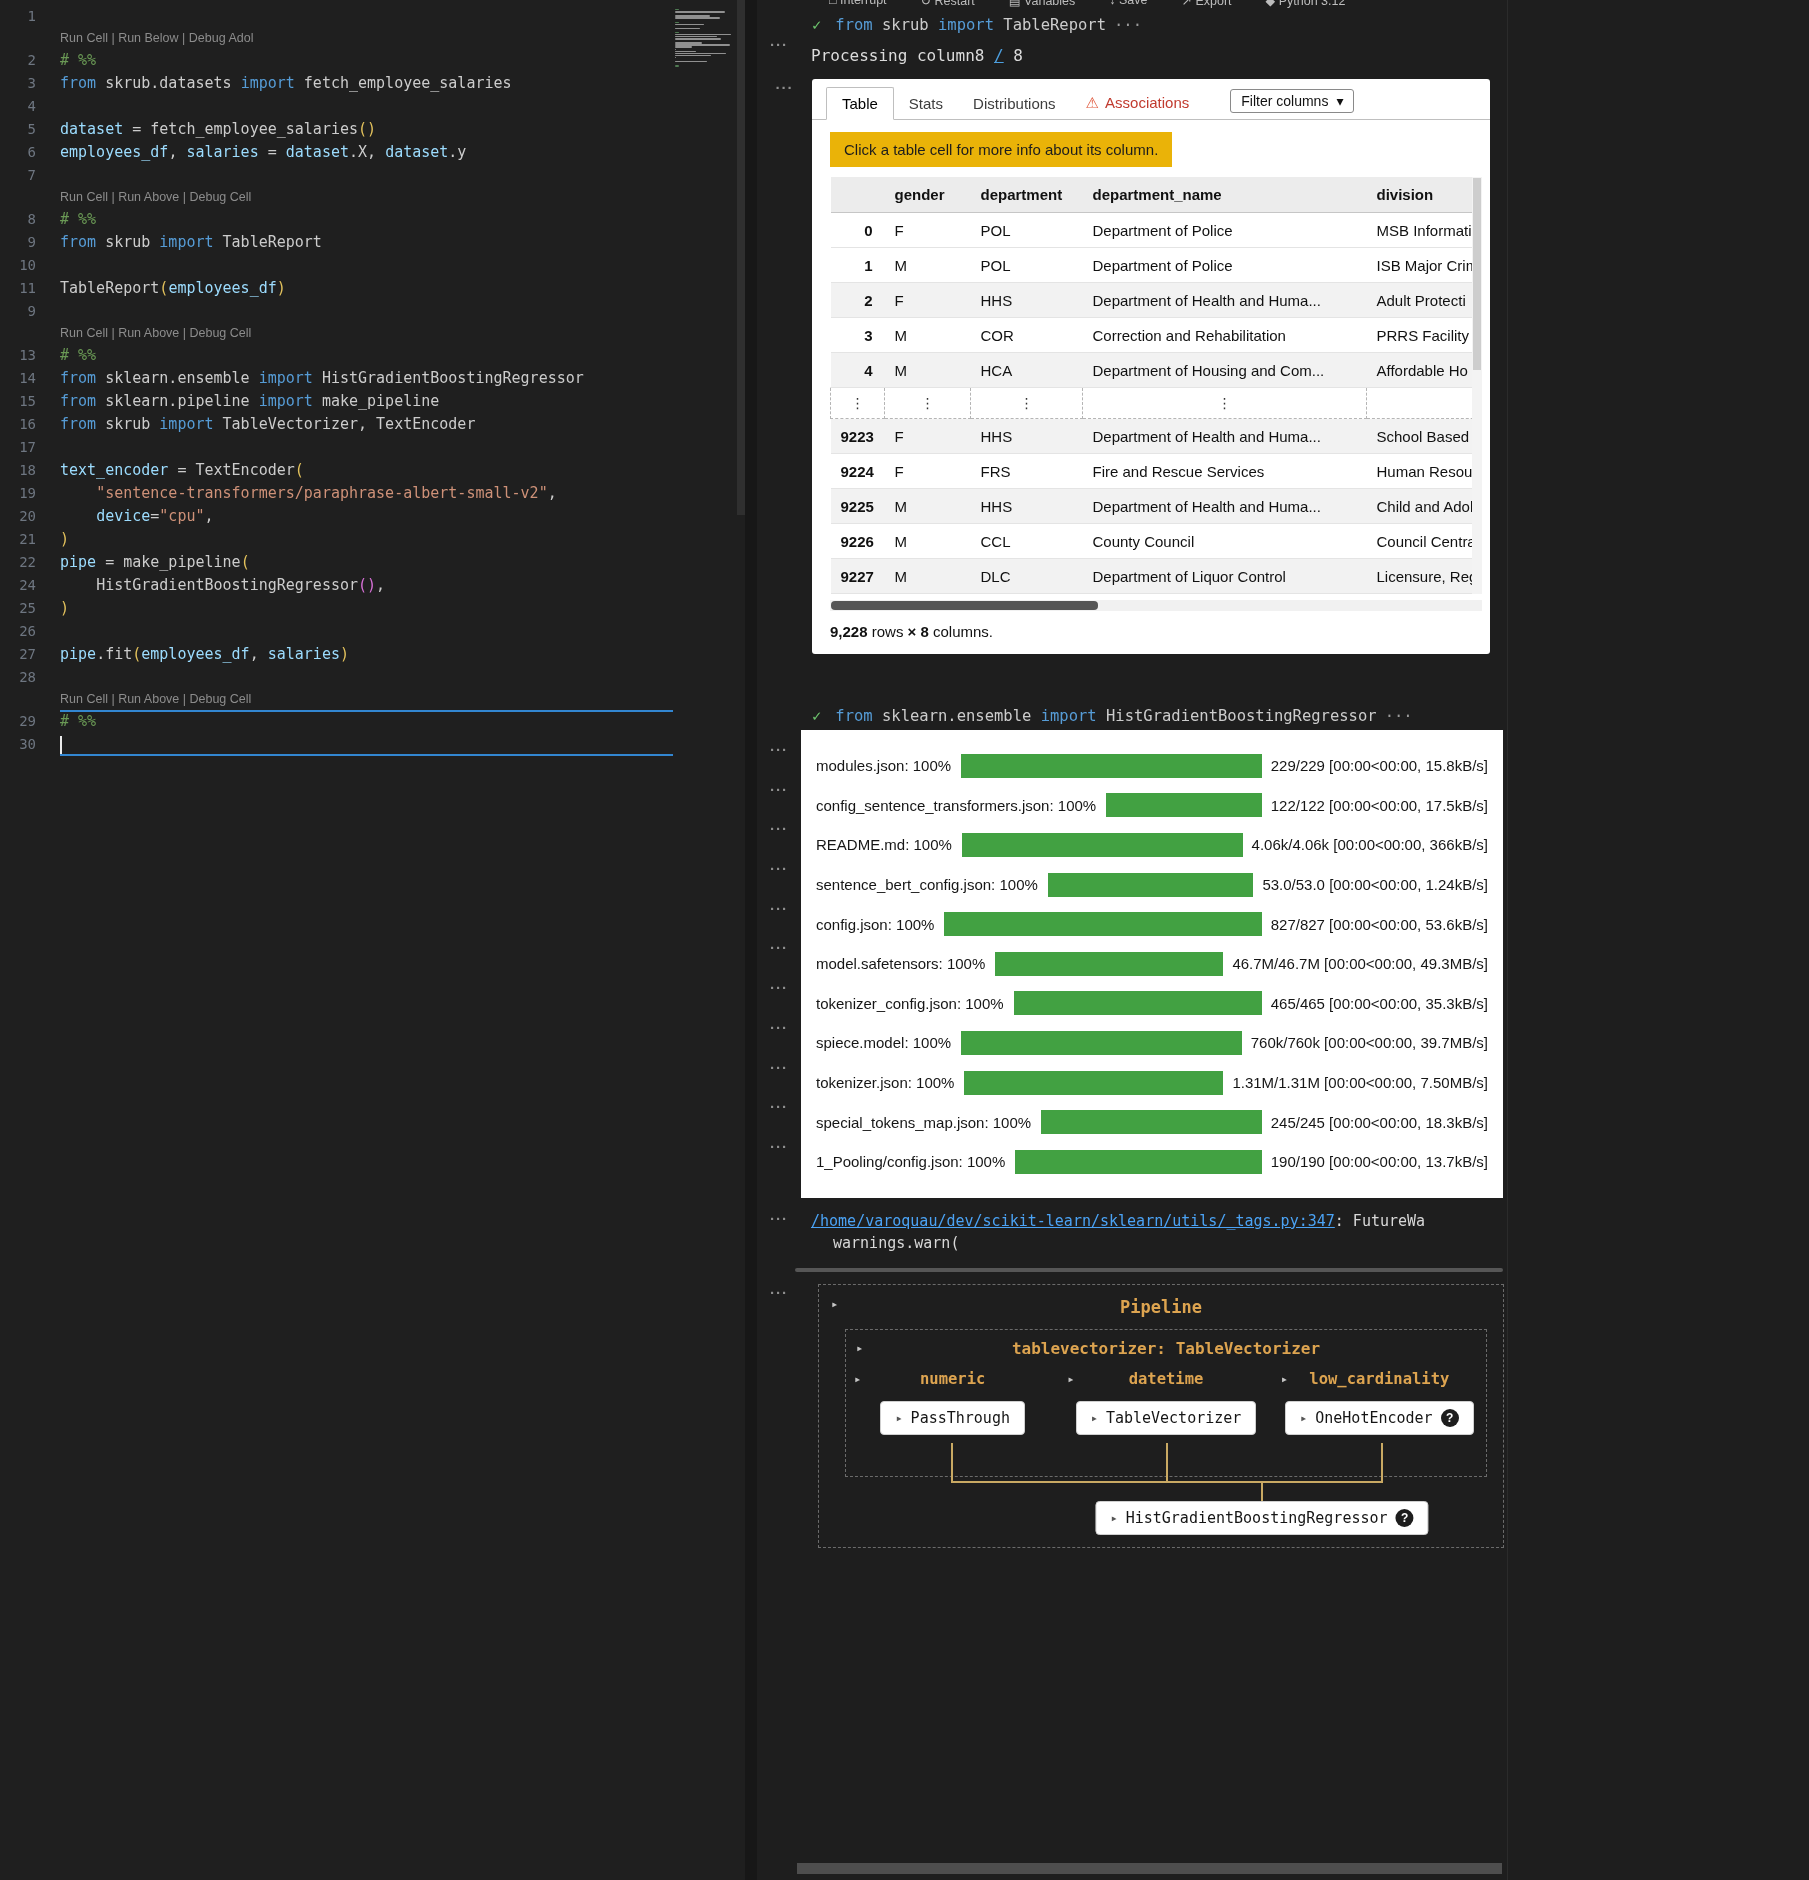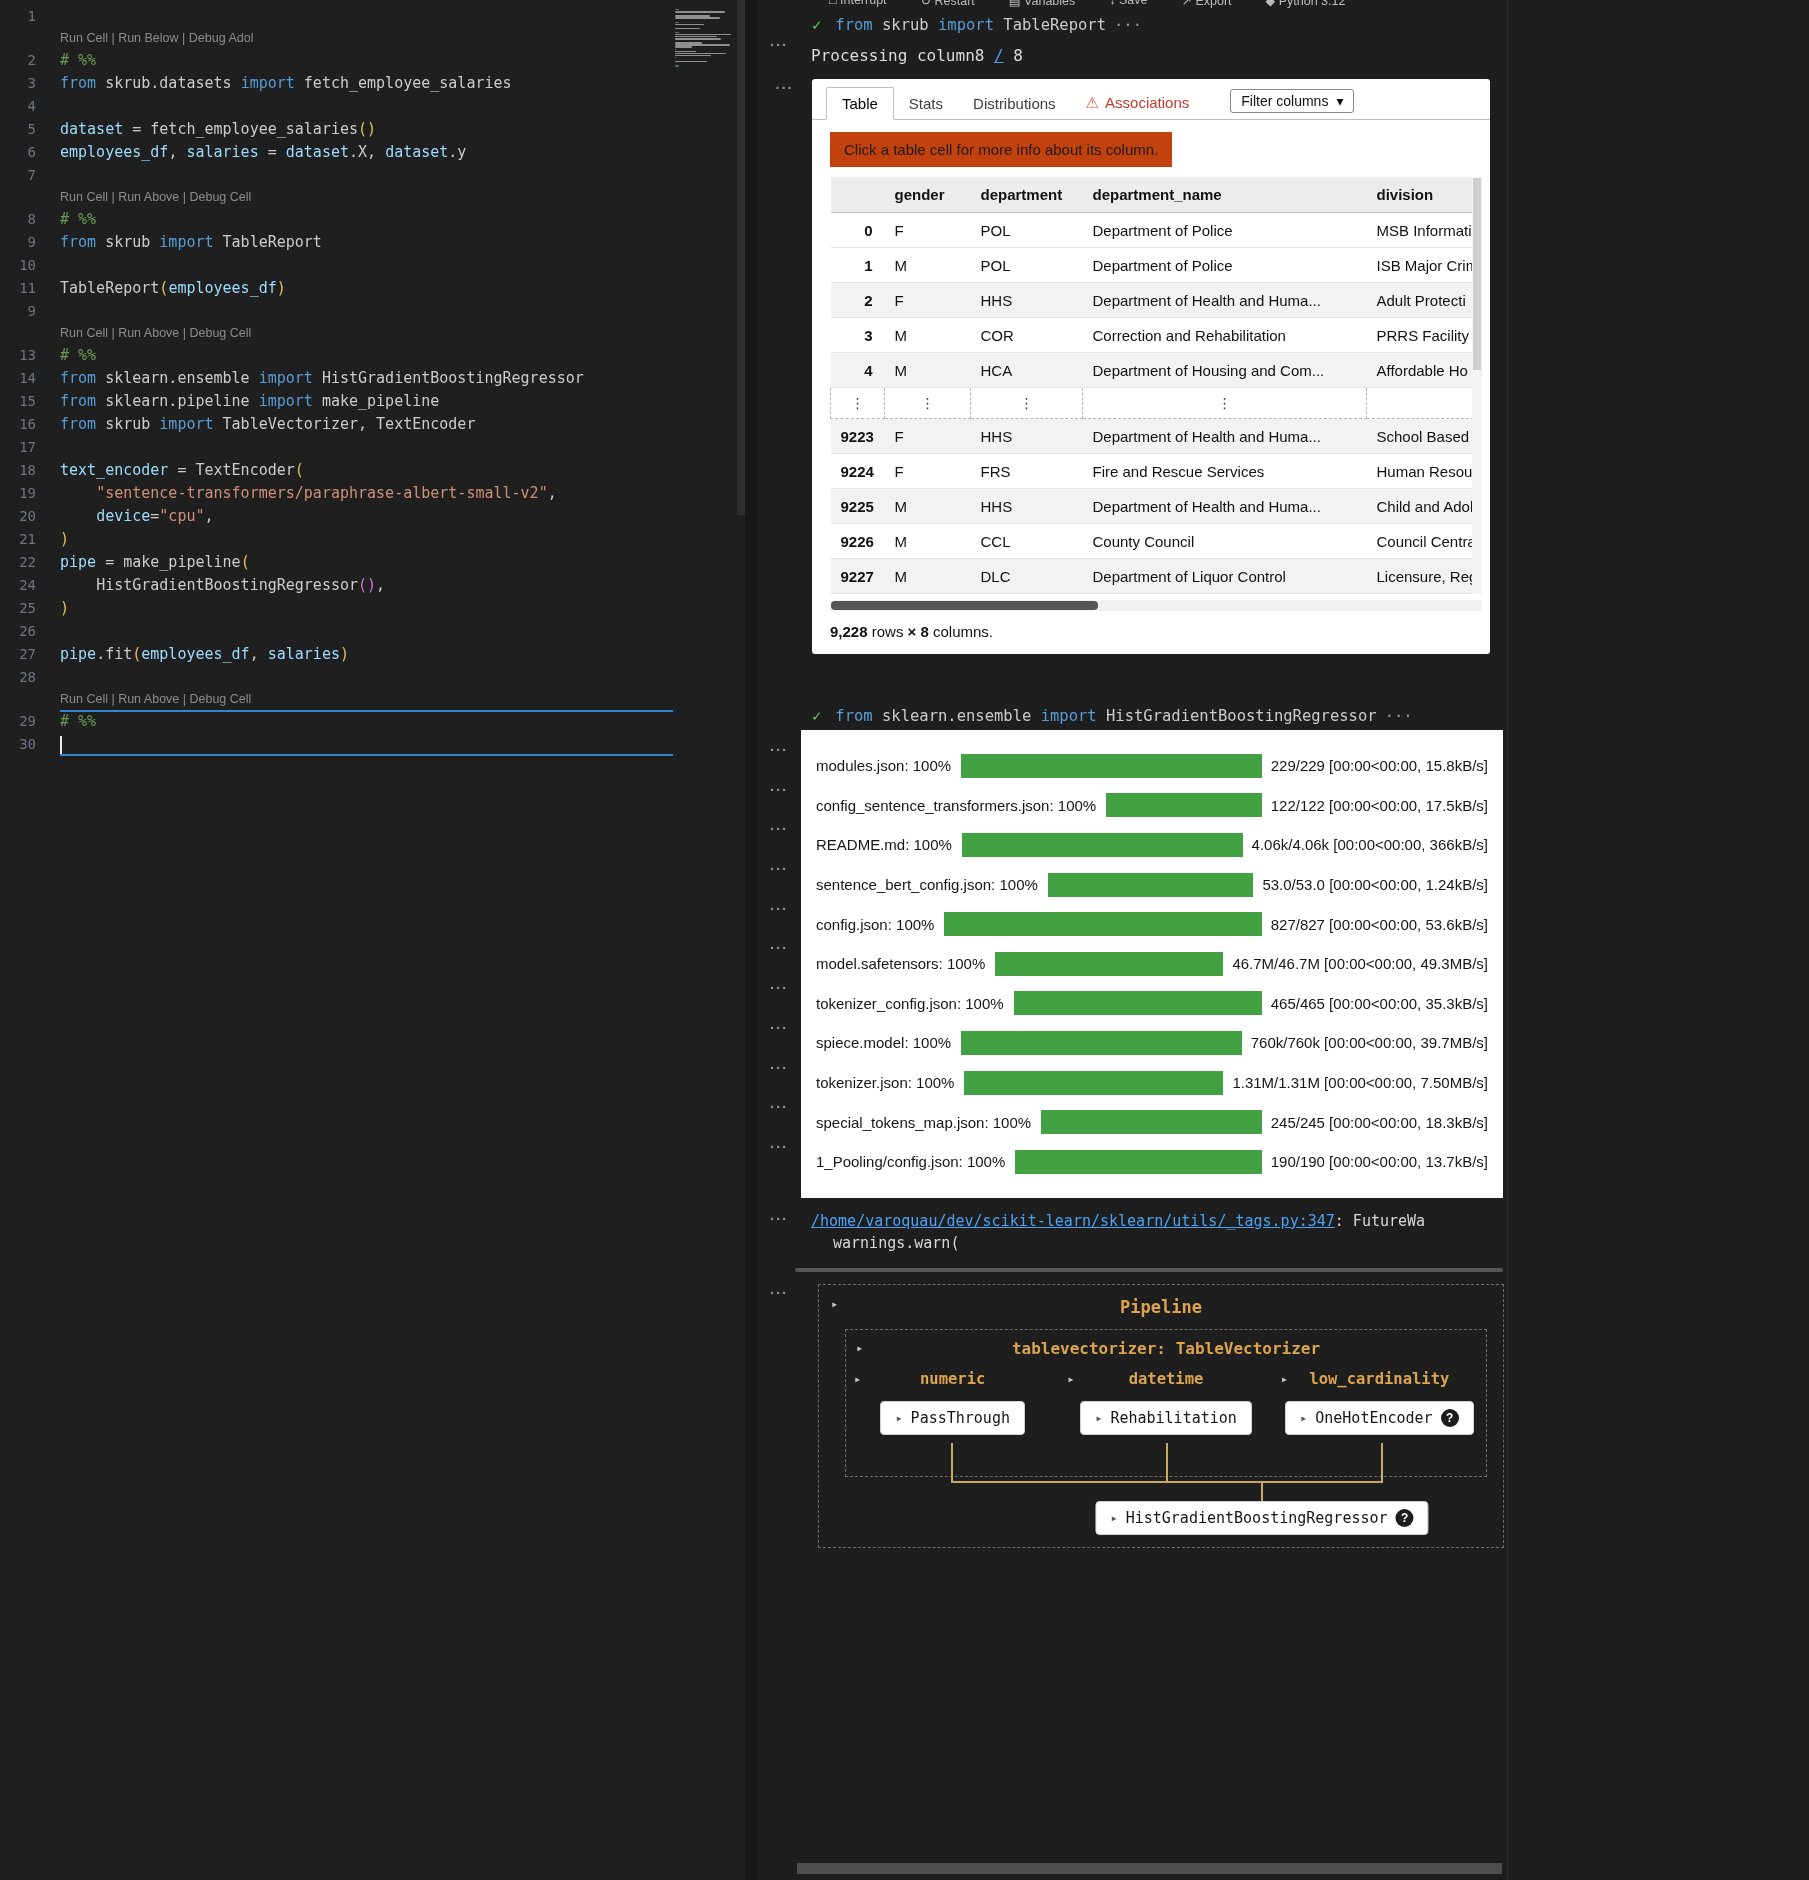--- a/index.html
+++ b/index.html
@@ -59,21 +59,21 @@
   .tabbar{display:flex;align-items:flex-end;padding:8px 14px 0 14px;border-bottom:1px solid #bfbfbf;}
   .tabs{display:flex;align-items:flex-end;}
   .tab{padding:7px 15px;font-size:15px;color:#3d3d3d;cursor:pointer;white-space:nowrap;}
   .tab.active{border:1px solid #bfbfbf;border-bottom:1px solid #fff;margin-bottom:-1px;
     background:#fff;color:#000;border-radius:2px 2px 0 0;}
   .tab.warn{color:#c13a2e;}
   .warn-ic{color:#e05b3f;margin-right:6px;}
   .filter{margin-left:26px;margin-bottom:6px;border:1px solid #8a8a8a;border-radius:3px;
     padding:3px 10px;font-size:14px;color:#111;background:#fff;display:flex;gap:8px;
     align-items:center;cursor:pointer;white-space:nowrap;}
-  .notice{margin:12px 18px 10px 18px;padding:9px 14px;background:#c2410c;color:#1d1d1d;
+  .notice{margin:12px 18px 10px 18px;padding:9px 14px;background:#eab308;color:#1d1d1d;
     font-size:15px;width:fit-content;}
   .table-zone{display:flex;margin:0 8px 0 18px;}
   .table-viewport{width:642px;overflow:hidden;}
   table.rpt{border-collapse:collapse;table-layout:fixed;width:702px;font-size:15px;}
   table.rpt col.c0{width:54px}table.rpt col.c1{width:86px}table.rpt col.c2{width:112px}
   table.rpt col.c3{width:284px}table.rpt col.c4{width:166px}
   table.rpt th{height:35px;background:#ececec;font-weight:bold;text-align:left;
     padding:0 10px;border-bottom:1px solid #c6c6c6;white-space:nowrap;overflow:hidden;}
   table.rpt td{height:34px;padding:0 10px;border-bottom:1px solid #e4e4e4;
     white-space:nowrap;overflow:hidden;}
@@ -570,21 +570,21 @@
               <span class="tog">▸</span>
               <span>tablevectorizer: TableVectorizer</span>
             </div>
             <div class="branches">
                 <div class="branch"><div class="blabel"><span class="tog">▸</span><span>numeric</span></div><div class="ebox">
                     <span class="tog">▸</span>
                     <span>PassThrough</span>
                   </div></div>
                 <div class="branch"><div class="blabel"><span class="tog">▸</span><span>datetime</span></div><div class="ebox">
                     <span class="tog">▸</span>
-                    <span>Rehabilitation</span>
+                    <span>TableVectorizer</span>
                   </div></div>
                 <div class="branch"><div class="blabel"><span class="tog">▸</span><span>low_cardinality</span></div><div class="ebox">
                     <span class="tog">▸</span>
                     <span>OneHotEncoder</span>
                     <span class="help">?</span>
                   </div></div>
               </div>
           </div>
           <div class="conn" style="left:132px;top:158px;width:2px;height:38px;"></div>
           <div class="conn" style="left:347px;top:158px;width:2px;height:38px;"></div>

